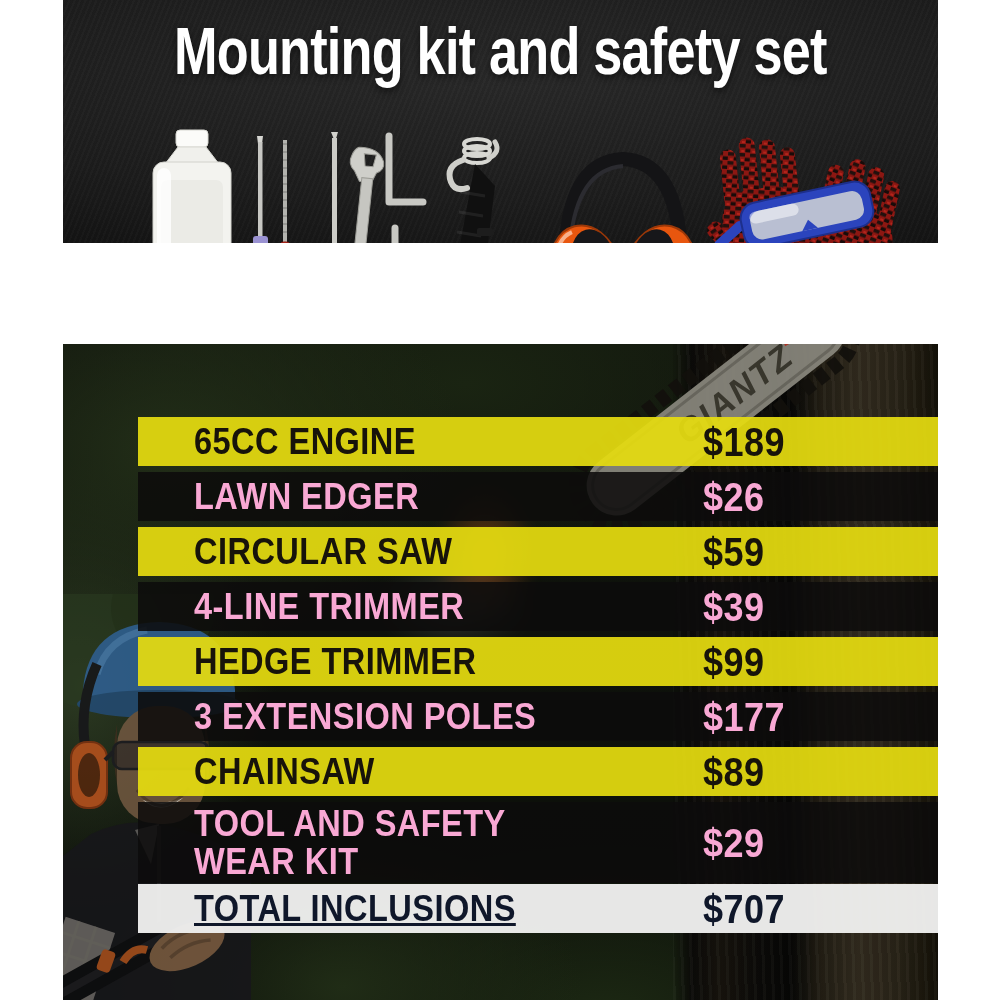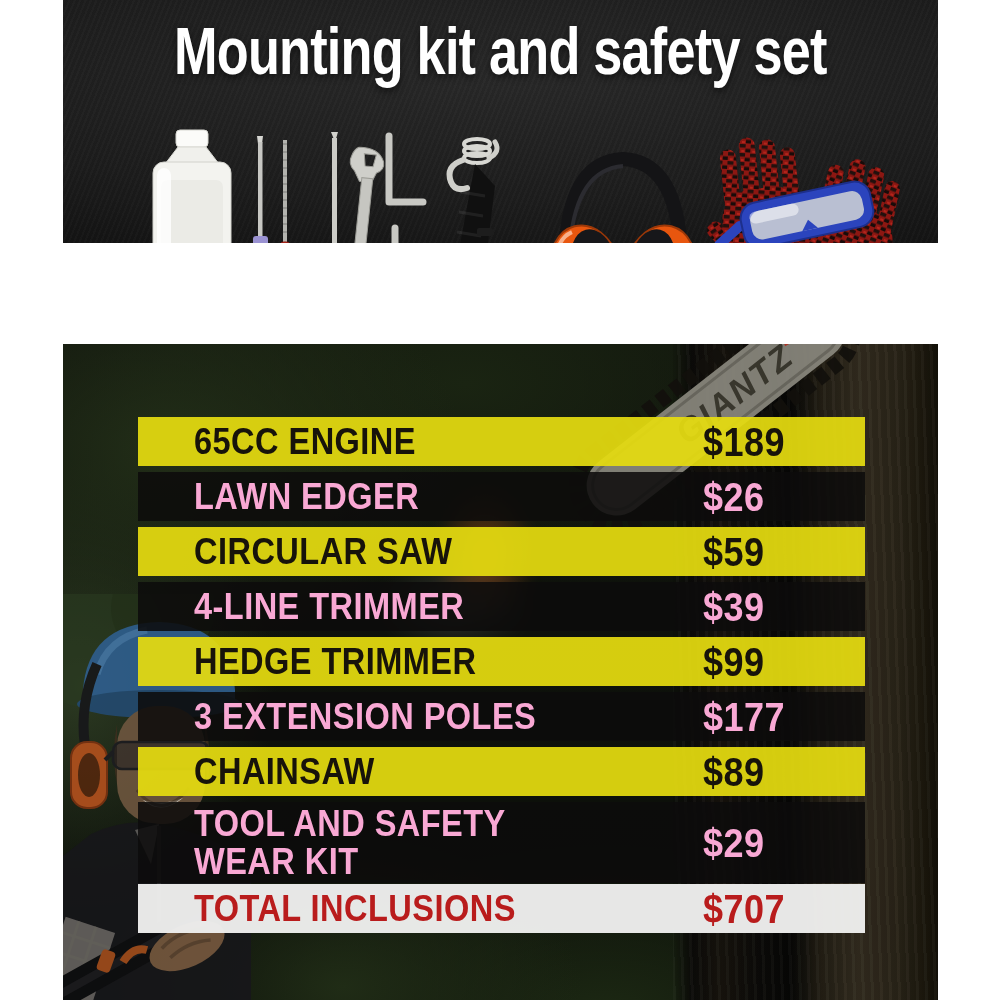--- a/index.html
+++ b/index.html
@@ -64,29 +64,29 @@
   }
   .blob-light{
     position:absolute;left:285px;top:195px;width:215px;height:130px;z-index:2;
     background:radial-gradient(closest-side, rgba(205,205,200,0.4) 0%, rgba(205,205,200,0) 75%);
     filter:blur(9px);opacity:.5;
   }
   .man-svg{position:absolute;left:0;top:250px;z-index:2;opacity:.9;}
   .saw-svg{position:absolute;left:470px;top:0;z-index:3;opacity:.92;}
 
   
-  .price-table{position:absolute;left:75px;top:73px;width:727px;z-index:5;}
+  .price-table{position:absolute;left:75px;top:73px;width:861px;z-index:5;}
   .row{
     position:relative;display:flex;align-items:center;
     height:49px;margin-bottom:6px;padding-left:56px;box-sizing:border-box;
   }
   .row.tall{height:81px;margin-bottom:1px;}
   .row.yellow{background:rgba(229,220,16,0.93);color:#17130a;}
   .row.dark{background:rgba(13,12,11,0.87);color:#f9a8d4;}
-  .row.total{background:rgba(238,238,237,0.97);color:#b91c1c;margin-bottom:0;}
+  .row.total{background:rgba(238,238,237,0.97);color:#0f172a;margin-bottom:0;text-decoration:underline;}
   .item{
     display:inline-block;font-weight:700;font-size:37px;line-height:1.02;
     letter-spacing:.5px;white-space:pre-line;max-width:480px;
     transform:scaleX(0.88);transform-origin:left center;
   }
   .price{
     position:absolute;left:565px;top:50%;
     display:inline-block;font-weight:700;font-size:40px;letter-spacing:.5px;
     transform:translateY(-50%) scaleX(0.9);transform-origin:left center;
   }

